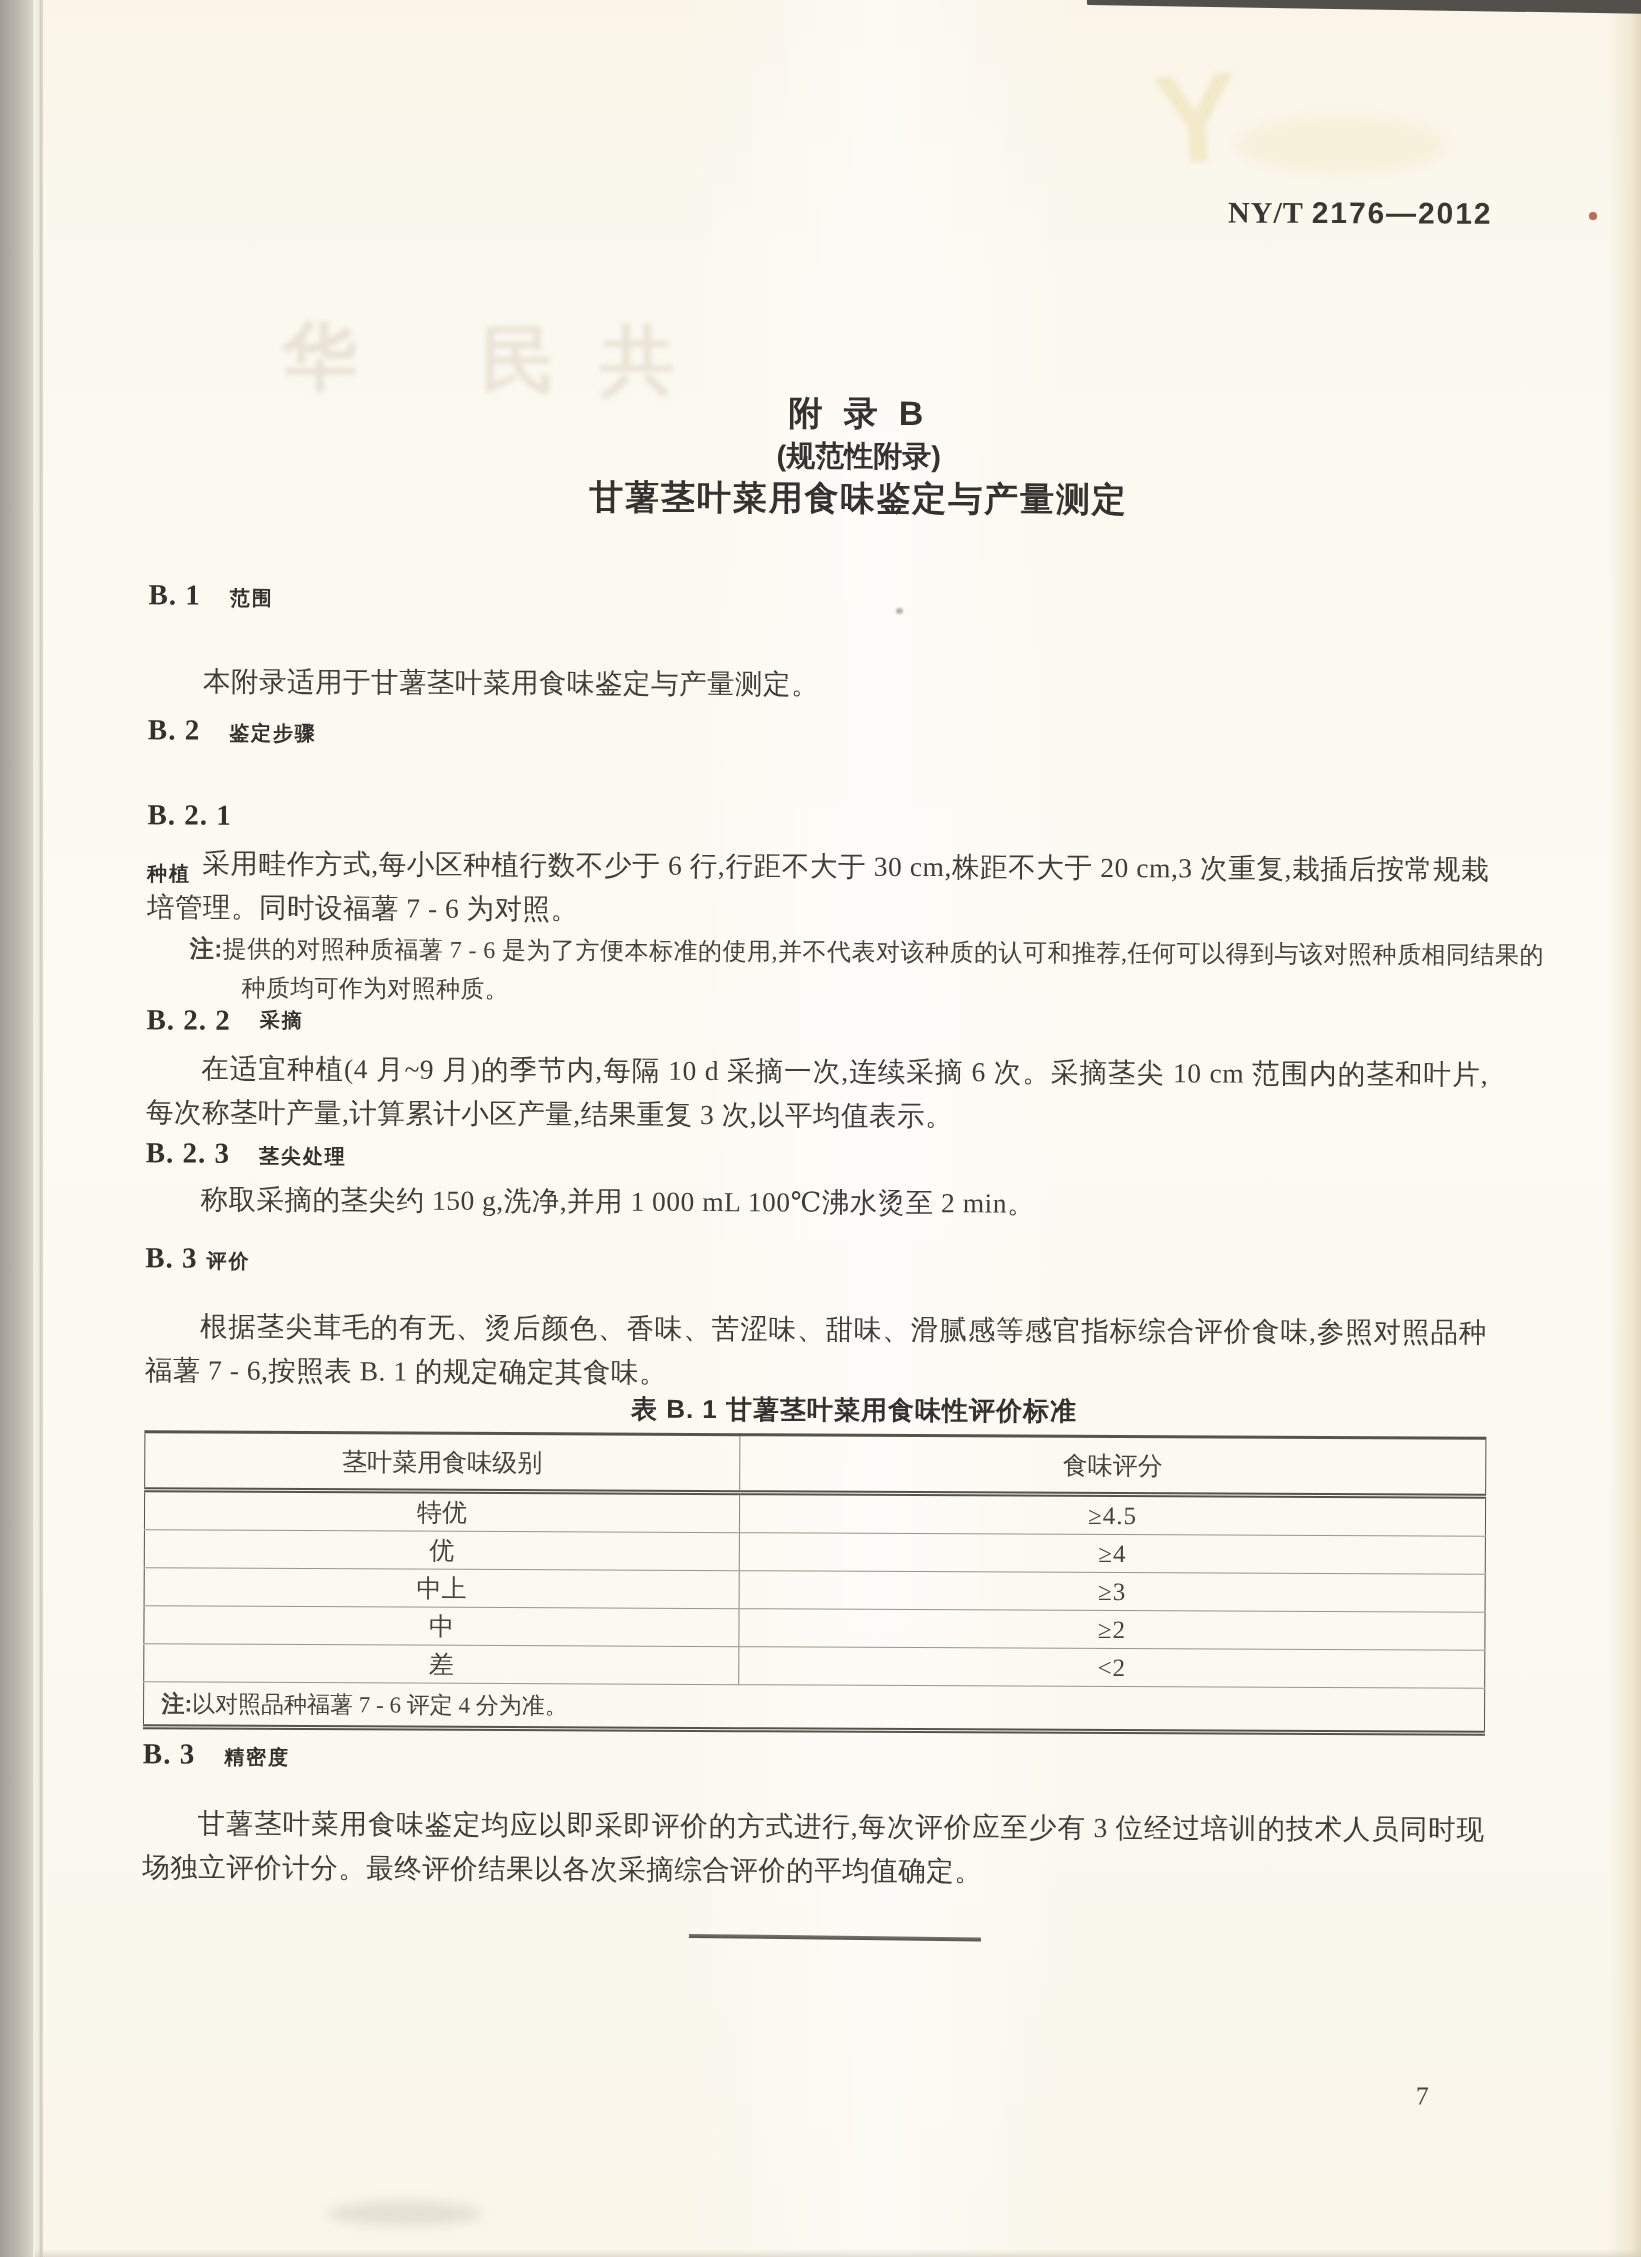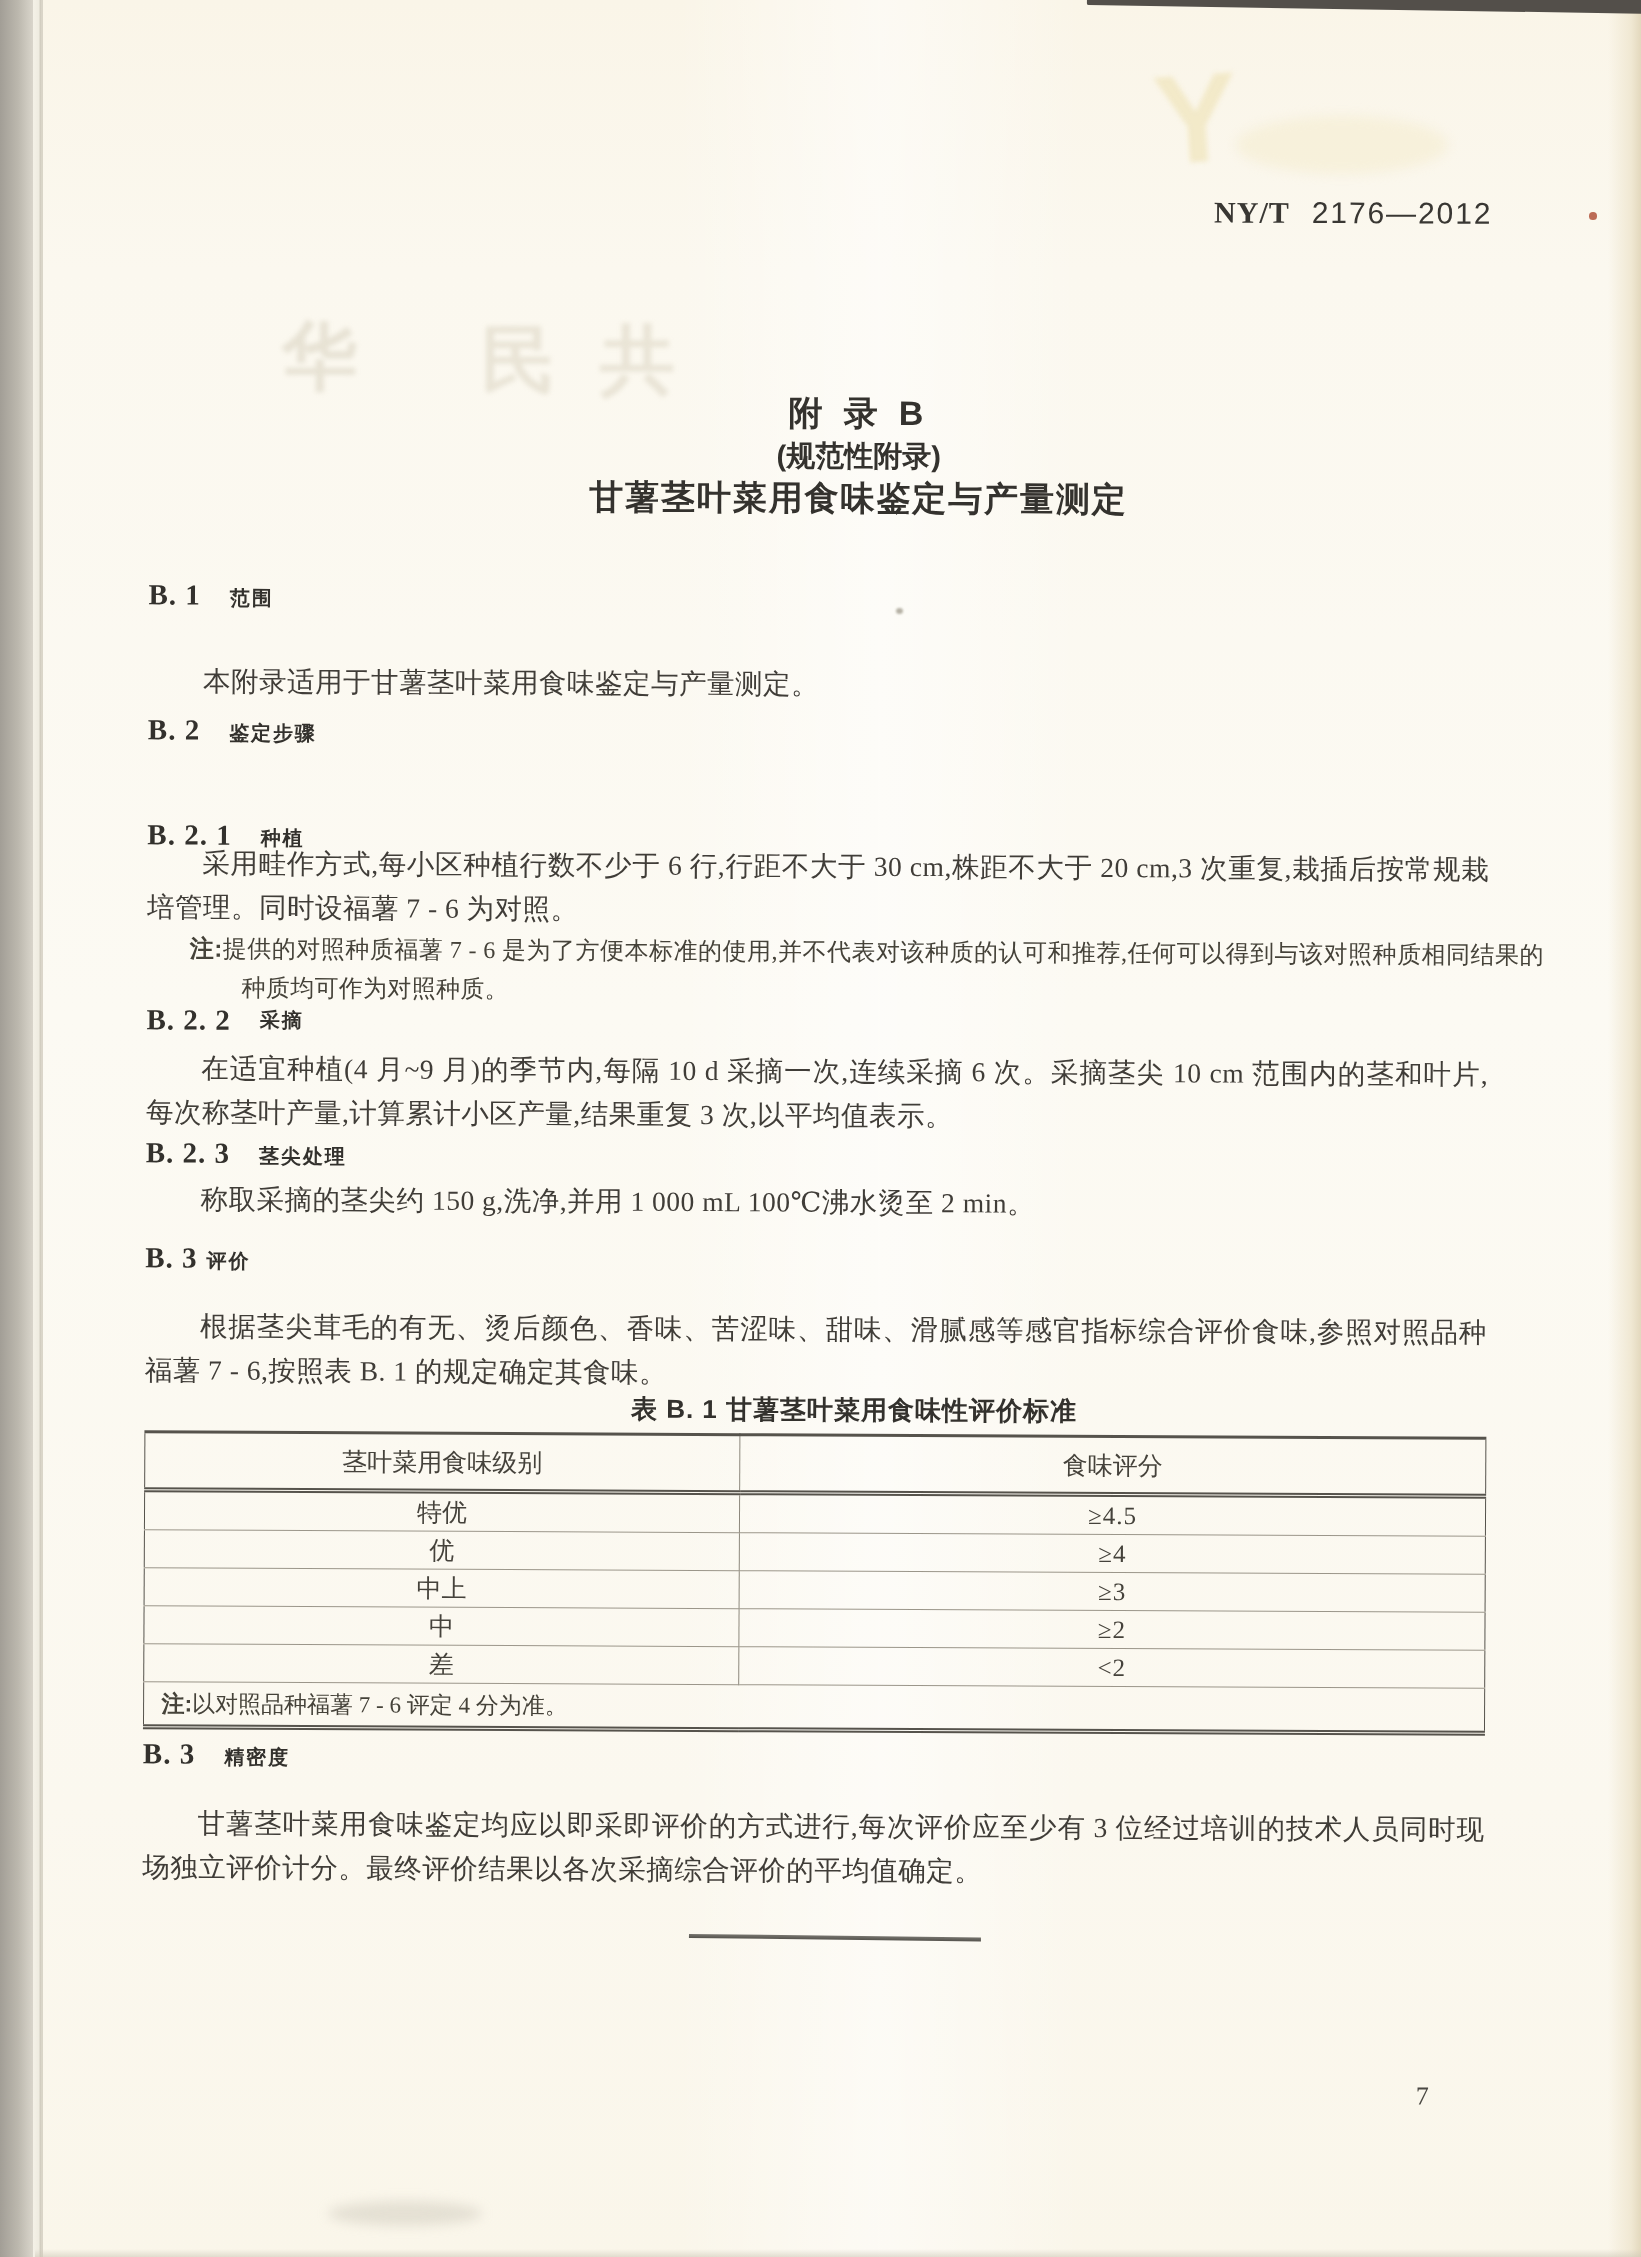--- a/index.html
+++ b/index.html
@@ -61,21 +61,21 @@
   
   .content{
     position:absolute;left:0;top:0;width:1641px;height:2257px;
     transform:rotate(0.28deg);transform-origin:290px 290px;
   }
   .abs{position:absolute;}
   .hdr-code{
     top:191px;left:150px;width:1342px;text-align:right;
     font-size:30px;font-weight:bold;color:#393733;letter-spacing:1px;
   }
-  .hdr-code .num{font-family:"Liberation Sans","DejaVu Sans",sans-serif;font-weight:normal;letter-spacing:1.9px;margin-left:14px;}
+  .hdr-code .num{font-family:"Liberation Sans","DejaVu Sans",sans-serif;font-weight:bold;letter-spacing:1.9px;}
   .center-band{left:150px;width:1419px;text-align:center;}
   .t1{top:388px;font-size:34px;font-weight:bold;letter-spacing:5.8px;font-family:"Liberation Sans","DejaVu Sans",sans-serif;color:#34322e;}
   .t2{top:434px;font-size:29px;font-weight:bold;font-family:"Liberation Sans","DejaVu Sans",sans-serif;color:#34322e;}
   .t3{top:473px;font-size:34px;font-weight:bold;letter-spacing:1.9px;font-family:"Liberation Sans","DejaVu Sans",sans-serif;color:#34322e;}
   .sec-head{
     left:150px;display:flex;align-items:baseline;gap:29px;
     font-weight:bold;color:#33312d;
   }
   .sec-head .no{font-size:29px;font-family:"Liberation Serif","DejaVu Serif",serif;letter-spacing:1px;}
   .sec-head .tt{font-size:20px;font-family:"Liberation Sans","DejaVu Sans",sans-serif;letter-spacing:1.9px;}
@@ -155,21 +155,21 @@
     <span class="no">B. 1</span>
     <span class="tt">范围</span>
   </div>
   <div class="abs para" style="top:660px;">本附录适用于甘薯茎叶菜用食味鉴定与产量测定。</div>
 
   <div class="abs sec-head" style="top:714px;">
     <span class="no">B. 2</span>
     <span class="tt">鉴定步骤</span>
   </div>
 
-  <div class="abs sec-head" style="top:819px;">
+  <div class="abs sec-head" style="top:799px;flex-direction:column;">
     <span class="no">B. 2. 1</span>
     <span class="tt">种植</span>
   </div>
   <div class="abs para" style="top:842px;">采用畦作方式,每小区种植行数不少于 6 行,行距不大于 30 cm,株距不大于 20 cm,3 次重复,栽插后按常规栽培管理。同时设福薯 7 - 6 为对照。</div>
   <div class="abs note" style="top:929px;">
     <span class="nlab">注:</span><span>提供的对照种质福薯 7 - 6 是为了方便本标准的使用,并不代表对该种质的认可和推荐,任何可以得到与该对照种质相同结果的种质均可作为对照种质。</span>
   </div>
 
   <div class="abs sec-head" style="top:1004px;align-items:center;">
     <span class="no">B. 2. 2</span>

